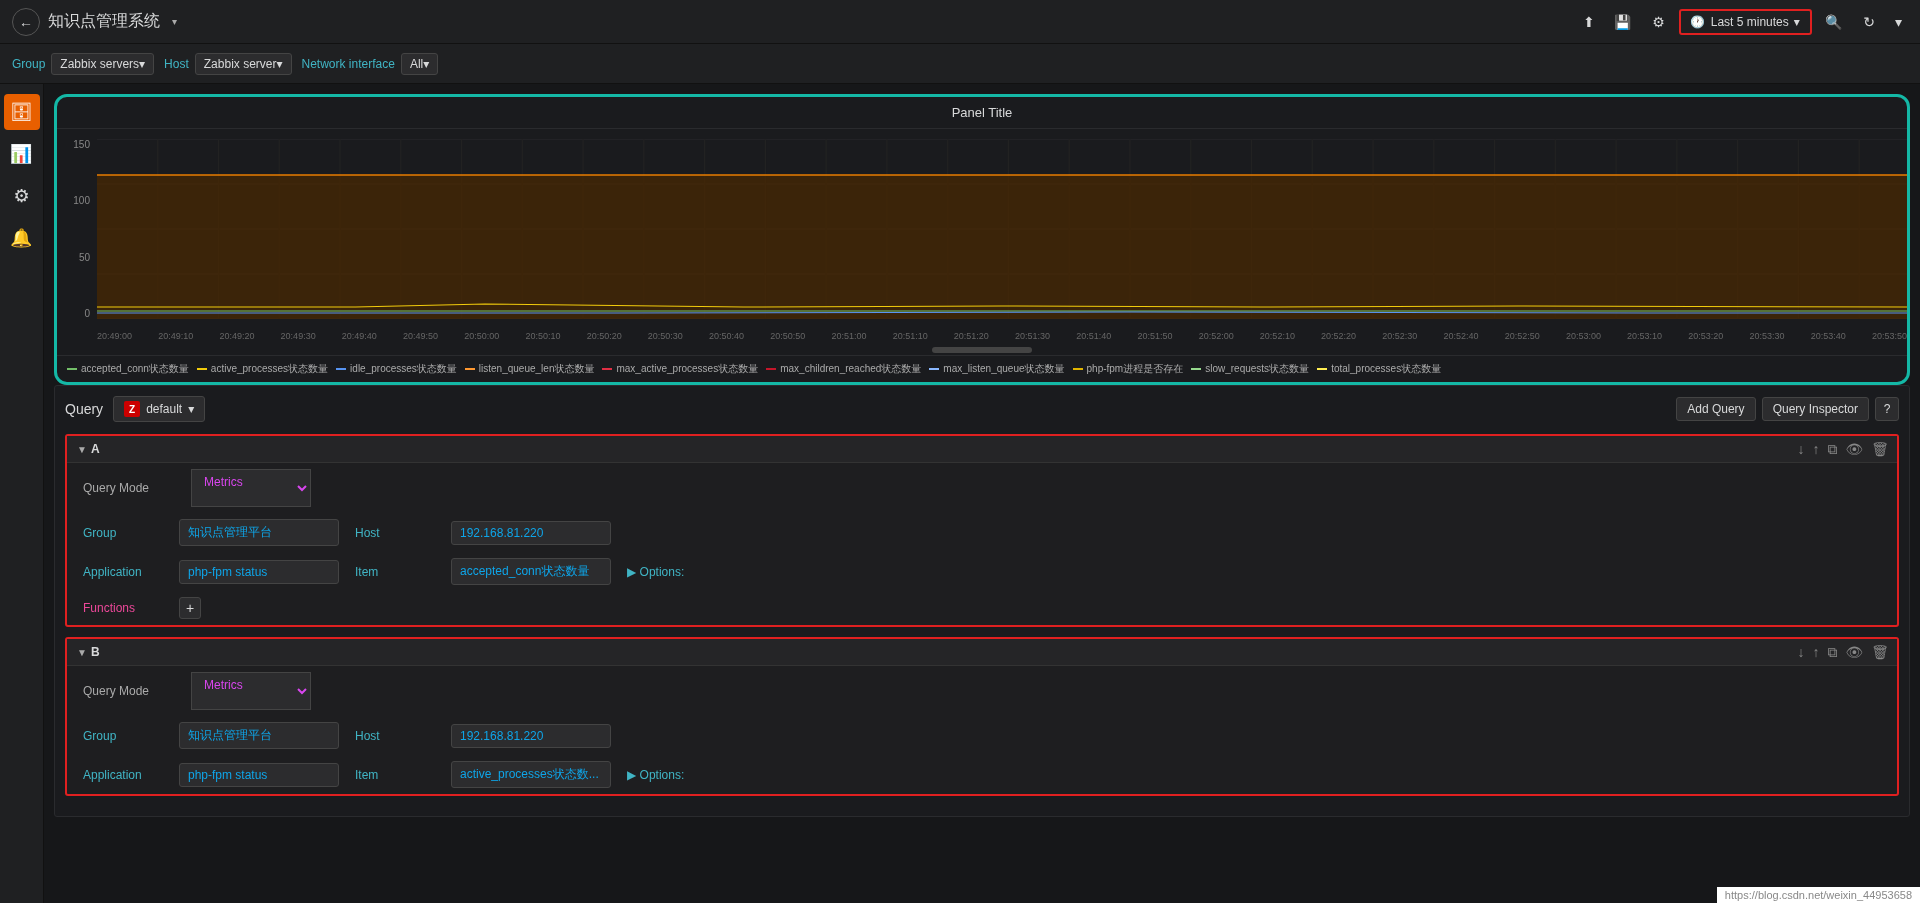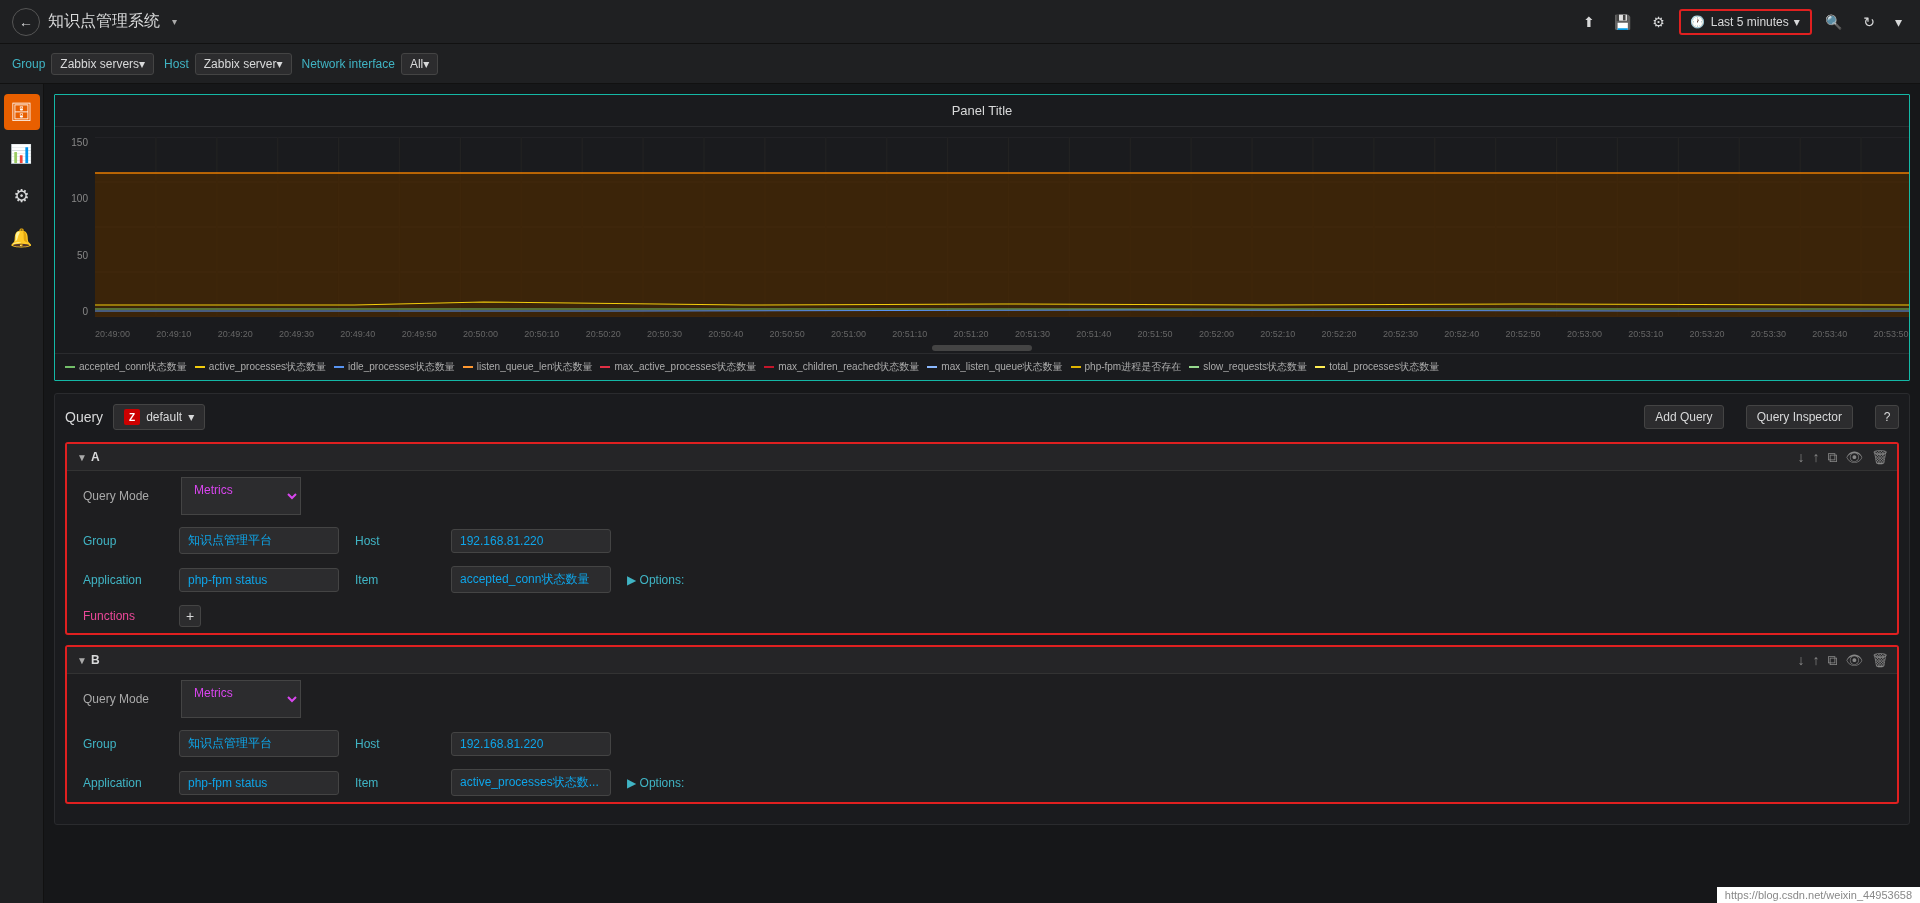--- a/index.html
+++ b/index.html
@@ -138,23 +138,23 @@
     .panel-area {
       flex: 1;
       overflow-y: auto;
       padding: 10px;
       background: #161719;
     }
 
     
     .chart-panel {
       background: #1a1b1e;
-      border: 1px solid #14b8a6;
-      border-radius: 1px;
-      margin-bottom: 12px;
+      border: 3px solid #14b8a6;
+      border-radius: 13px;
+      margin-bottom: 0;
     }
     .chart-title {
       text-align: center;
       padding: 8px;
       font-size: 13px;
       color: #d8d9da;
       border-bottom: 1px solid #2a2b2e;
     }
     .chart-container {
       position: relative;
@@ -241,21 +241,21 @@
       color: #fff;
       width: 16px; height: 16px;
       font-size: 10px;
       font-weight: bold;
       display: flex; align-items: center; justify-content: center;
       border-radius: 2px;
     }
     .query-actions {
       margin-left: auto;
       display: flex;
-      gap: 22px;
+      gap: 6px;
     }
     .query-action-btn {
       background: #2c2c2e;
       border: 1px solid #444;
       color: #d8d9da;
       padding: 4px 10px;
       border-radius: 3px;
       cursor: pointer;
       font-size: 12px;
     }
@@ -319,21 +319,21 @@
     .query-field-label {
       color: #40b4c4;
       font-size: 12px;
       width: 80px;
       flex-shrink: 0;
     }
     .query-mode-row {
       display: flex;
       align-items: center;
       padding: 6px 16px;
-      gap: 18px;
+      gap: 28px;
     }
     .mode-label {
       color: #aaa;
       font-size: 12px;
       width: 80px;
       flex-shrink: 0;
     }
     .mode-select {
       background: #2c2c2e;
       border: 1px solid #444;

